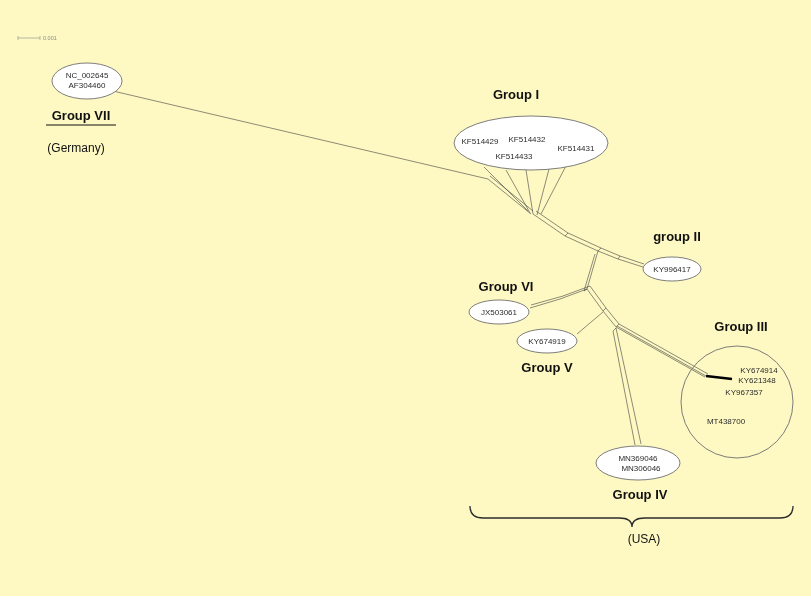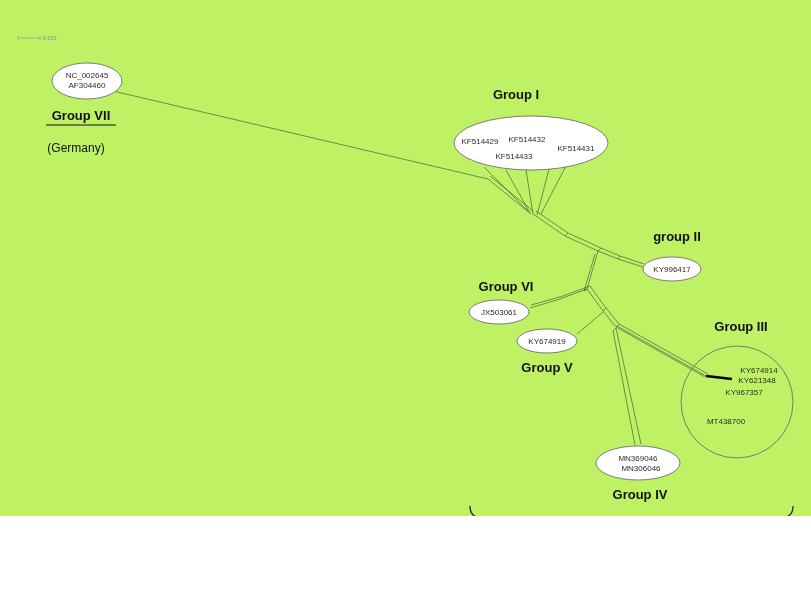--- a/index.html
+++ b/index.html
@@ -1,17 +1,17 @@
 <!DOCTYPE html>
 <html><head>
 <meta charset="utf-8">
 <style>
   html, body { margin: 0; padding: 0; background: #ffffff; }
   .page {
-    width: 811px; height: 516px; background: #bef264;
+    width: 811px; height: 596px; background: #fef9c3;
     position: relative; overflow: hidden;
     font-family: "Liberation Sans", sans-serif;
   }
   svg { display: block; }
   .acc   { font-family: "Liberation Sans", sans-serif; font-size: 8px;  fill: #2b2b2b; }
   .glabel{ font-family: "Liberation Sans", sans-serif; font-size: 13px; font-weight: bold; fill: #111; }
   .sublabel { font-family: "Liberation Sans", sans-serif; font-size: 12px; fill: #111; }
   .scale-text { font-family: "Liberation Sans", sans-serif; font-size: 5.5px; fill: #8a8a8a; }
   .node-shape { fill: #ffffff; stroke: #6e6e6e; stroke-width: 0.9; }
   .node-shape-open { fill: none; stroke: #6e6e6e; stroke-width: 0.9; }

